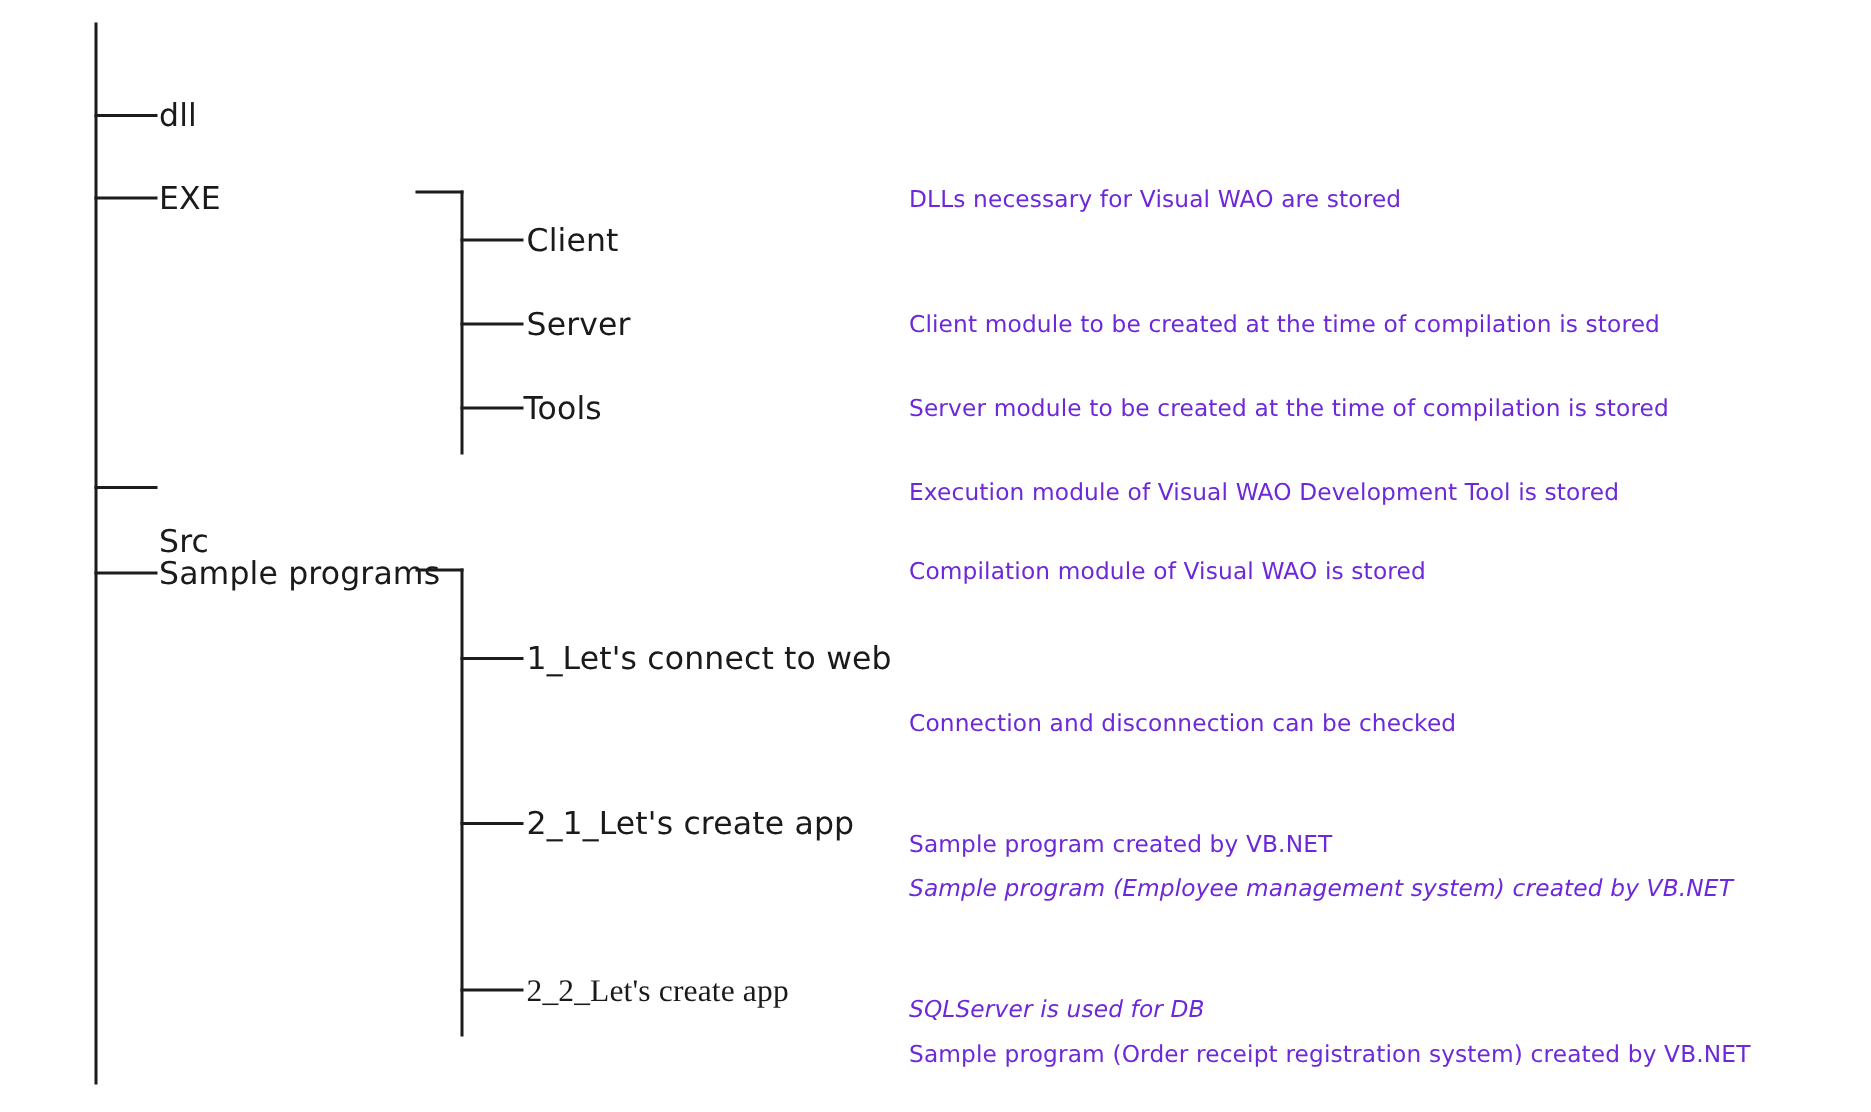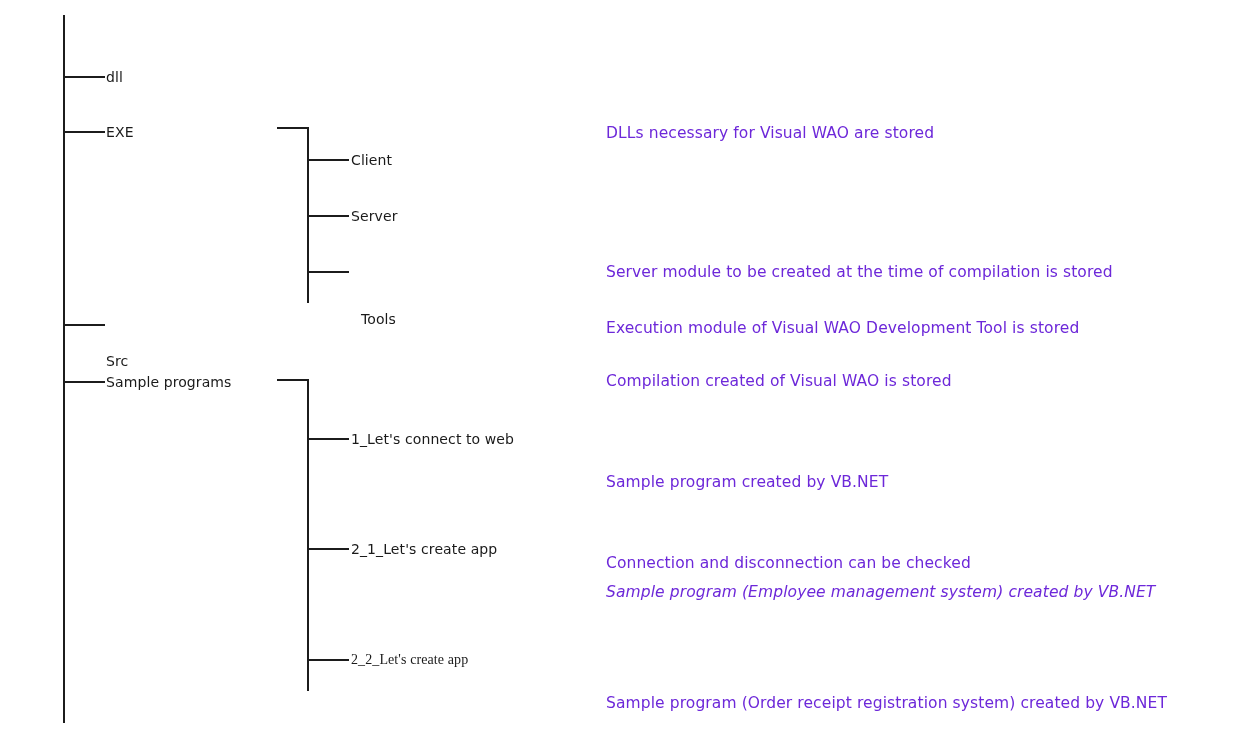--- a/index.html
+++ b/index.html
@@ -27,21 +27,21 @@
   }
   .hline {
     position: absolute;
     height: 2px;
     background: #1c1c1c;
   }
 
   
   .node-label {
     position: absolute;
-    font-size: 14px;
+    font-size: 21px;
     line-height: 18px;
     color: #1a1a1a;
     white-space: nowrap;
     letter-spacing: 0.1px;
   }
   .desc {
     position: absolute;
     font-size: 15.5px;
     line-height: 27px;
     color: #6d28d9;
@@ -67,56 +67,60 @@
   </div>
 
   <div class="hline" style="left:63px; top:131px; width:42px;"></div>
   <div class="node-label" style="left:106px; top:123px;">EXE</div>
 
   <div class="hline" style="left:277px; top:127px; width:32px;"></div>
   <div class="vline" style="left:307px; top:127px; height:176px;"></div>
 
   <div class="hline" style="left:307px; top:159px; width:42px;"></div>
   <div class="node-label" style="left:351px; top:151px;">Client</div>
+  <div class="desc" style="left:606px; top:149px;">
+    <span class="desc-line">Client module to be created at the time of compilation is stored</span>
+  </div>
 
   <div class="hline" style="left:307px; top:215px; width:42px;"></div>
   <div class="node-label" style="left:351px; top:207px;">Server</div>
   <div class="desc" style="left:606px; top:205px;text-align:right;">
     <span class="desc-line">Server module to be created at the time of compilation is stored</span>
   </div>
 
   <div class="hline" style="left:307px; top:271px; width:42px;"></div>
-  <div class="node-label" style="left:361px; top:263px;margin-top:47px;">Tools</div>
+  <div class="node-label" style="left:349px; top:263px;">Tools</div>
   <div class="desc" style="left:606px; top:261px;text-align:right;">
     <span class="desc-line">Execution module of Visual WAO Development Tool is stored</span>
   </div>
 
   <div class="hline" style="left:63px; top:324px; width:42px;"></div>
   <div class="node-label" style="left:106px; top:316px;margin-top:36px;">Src</div>
   <div class="desc" style="left:606px; top:314px;">
-    <span class="desc-line">Compilation created of Visual WAO is stored</span>
+    <span class="desc-line">Compilation module of Visual WAO is stored</span>
   </div>
 
   <div class="hline" style="left:63px; top:381px; width:42px;"></div>
   <div class="node-label" style="left:106px; top:373px;">Sample programs</div>
 
   <div class="hline" style="left:277px; top:379px; width:32px;"></div>
   <div class="vline" style="left:307px; top:379px; height:312px;"></div>
 
   <div class="hline" style="left:307px; top:438px; width:42px;"></div>
   <div class="node-label" style="left:351px; top:430px;text-align:right;">1_Let's connect to web</div>
   <div class="desc" style="left:606px; top:415px;">
+    <span class="desc-line">Connection and disconnection can be checked</span>
     <span class="desc-line">Sample program created by VB.NET</span>
-    <span class="desc-line">Connection and disconnection can be checked</span>
   </div>
 
   <div class="hline" style="left:307px; top:548px; width:42px;"></div>
   <div class="node-label" style="left:351px; top:540px;">2_1_Let's create app</div>
   <div class="desc" style="left:606px; top:525px;font-style:italic;">
     <span class="desc-line">Sample program (Employee management system) created by VB.NET</span>
+    <span class="desc-line">SQLServer is used for DB</span>
   </div>
 
   <div class="hline" style="left:307px; top:659px; width:42px;"></div>
   <div class="node-label" style="left:351px; top:651px;font-family:Liberation Serif, serif;">2_2_Let's create app</div>
   <div class="desc" style="left:606px; top:636px;">
     <span class="desc-line">Sample program (Order receipt registration system) created by VB.NET</span>
     
   </div>
 
 </div>

